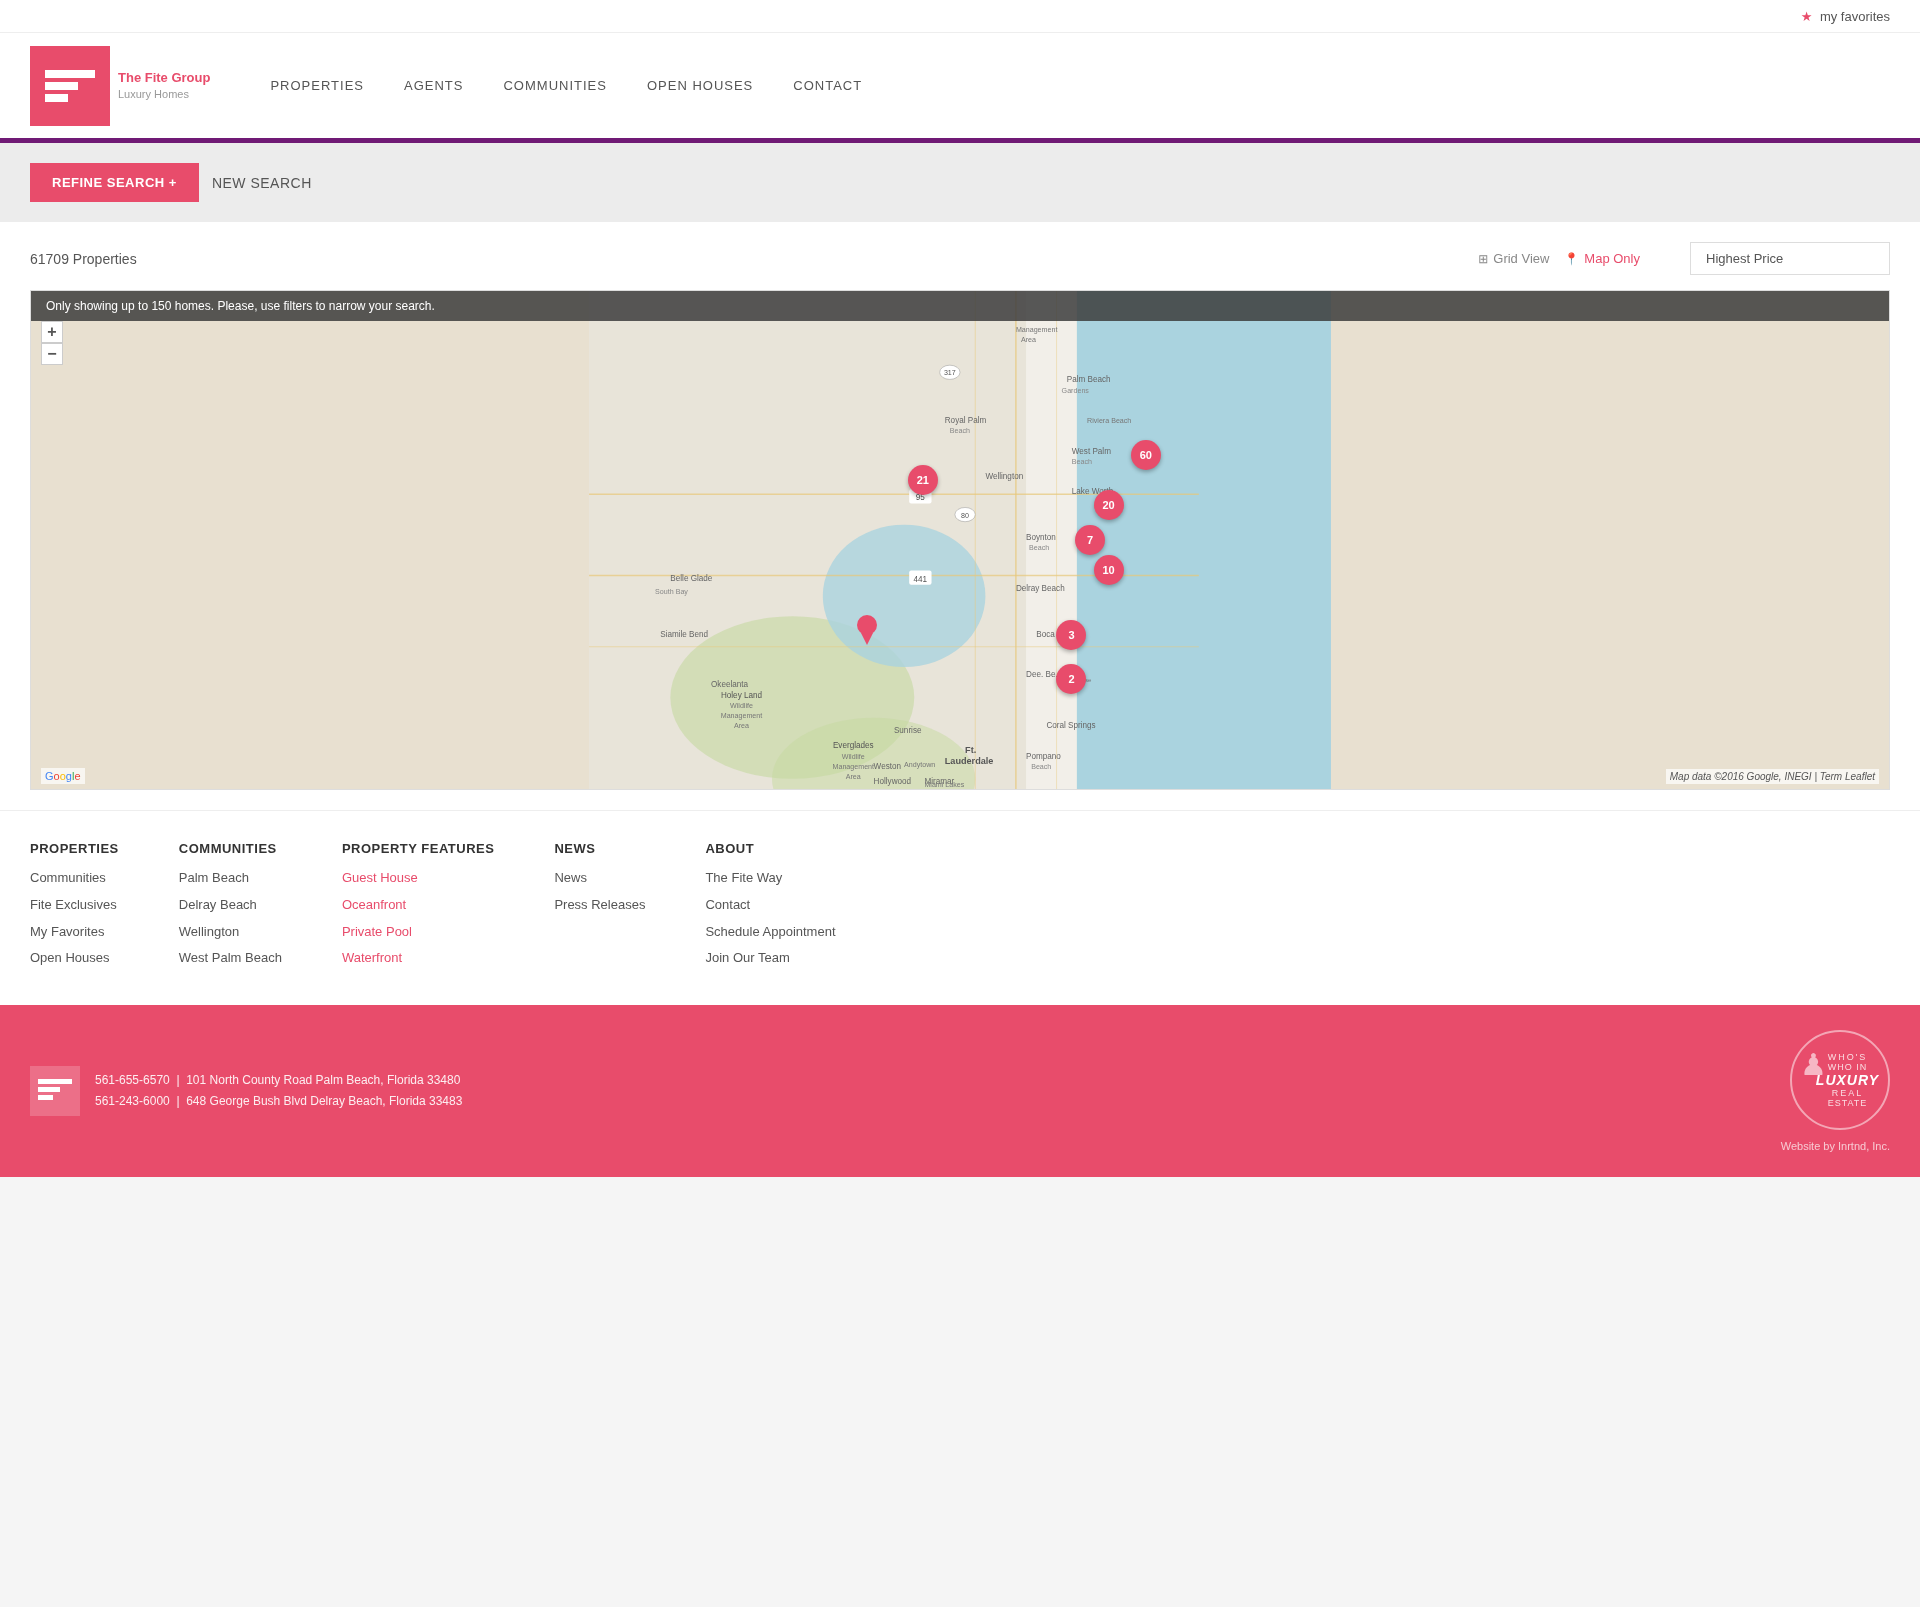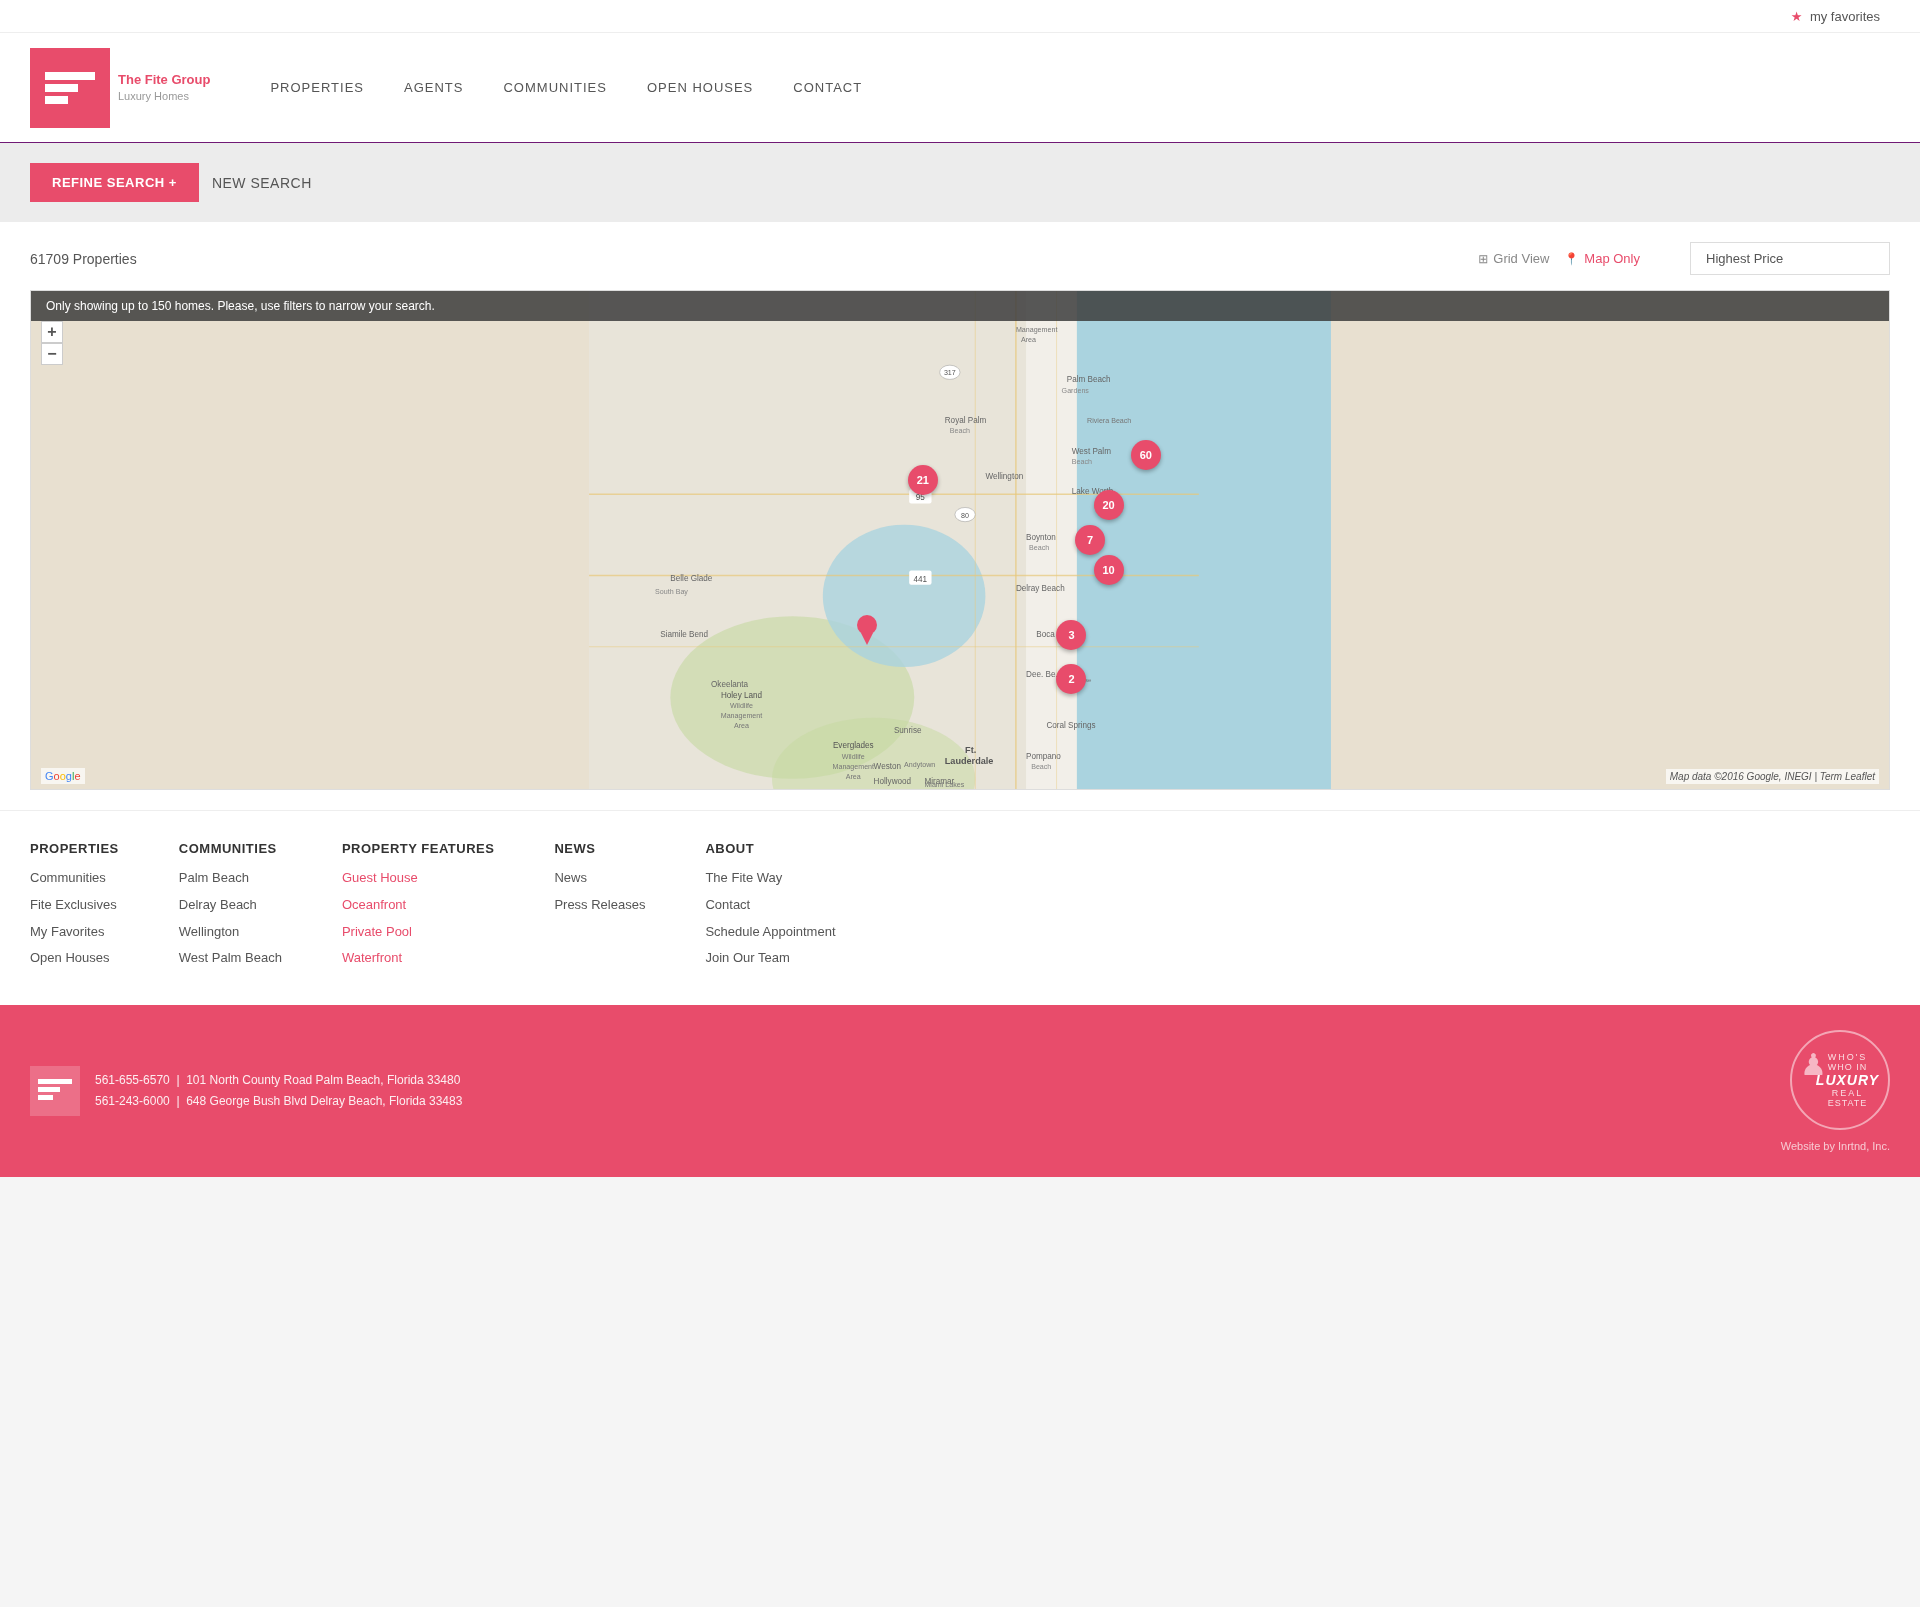--- a/index.html
+++ b/index.html
@@ -2,37 +2,37 @@
 <html><head>
   <meta charset="utf-8">
   <style>
     * { margin: 0; padding: 0; box-sizing: border-box; }
     body { font-family: Arial, sans-serif; background: #f5f5f5; color: #333; font-size: 14px; }
 
     
     .top-bar {
       background: #fff;
       text-align: right;
-      padding: 8px 40px;
+      padding: 8px 30px;
       border-bottom: 1px solid #eee;
     }
     .top-bar a {
       color: #555;
       text-decoration: none;
       font-size: 13px;
     }
     .star-icon { color: #e84c6b; margin-right: 4px; }
 
     
     .header {
       background: #fff;
       display: flex;
       align-items: center;
       padding: 0 30px;
-      border-bottom: 1px solid #701a75;
+      border-bottom: 5px solid #701a75;
       height: 110px;
     }
     .logo-container {
       display: flex;
       align-items: center;
       margin-right: 60px;
     }
     .logo-box {
       background: #e84c6b;
       width: 80px;

